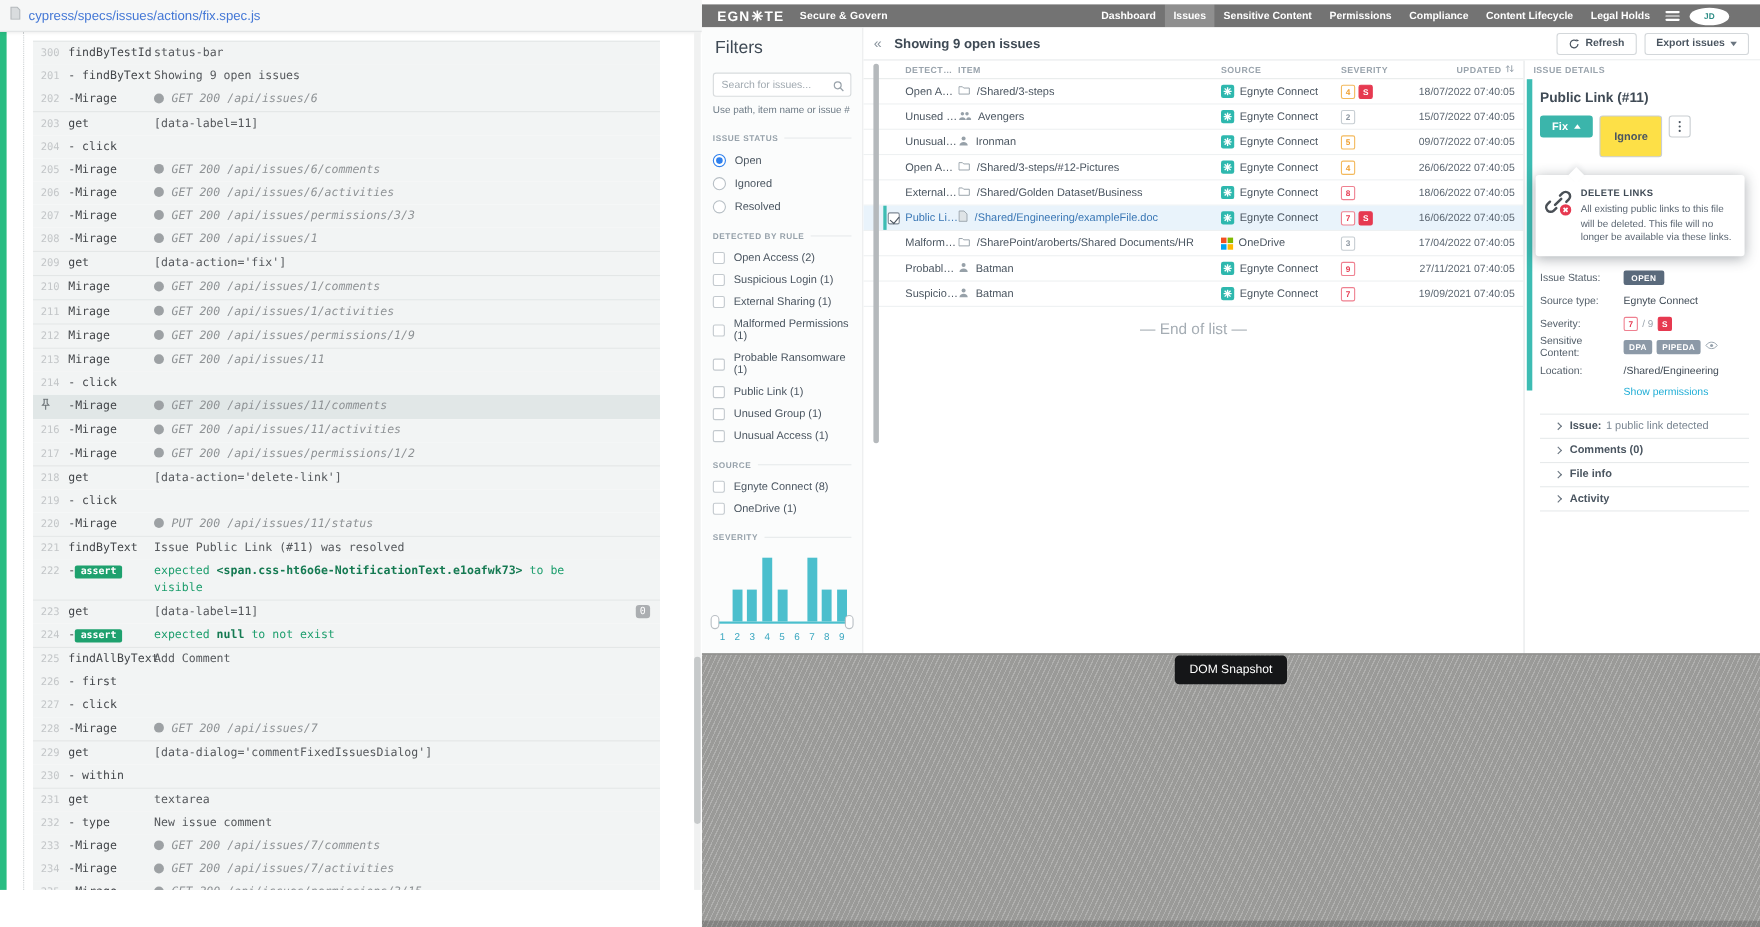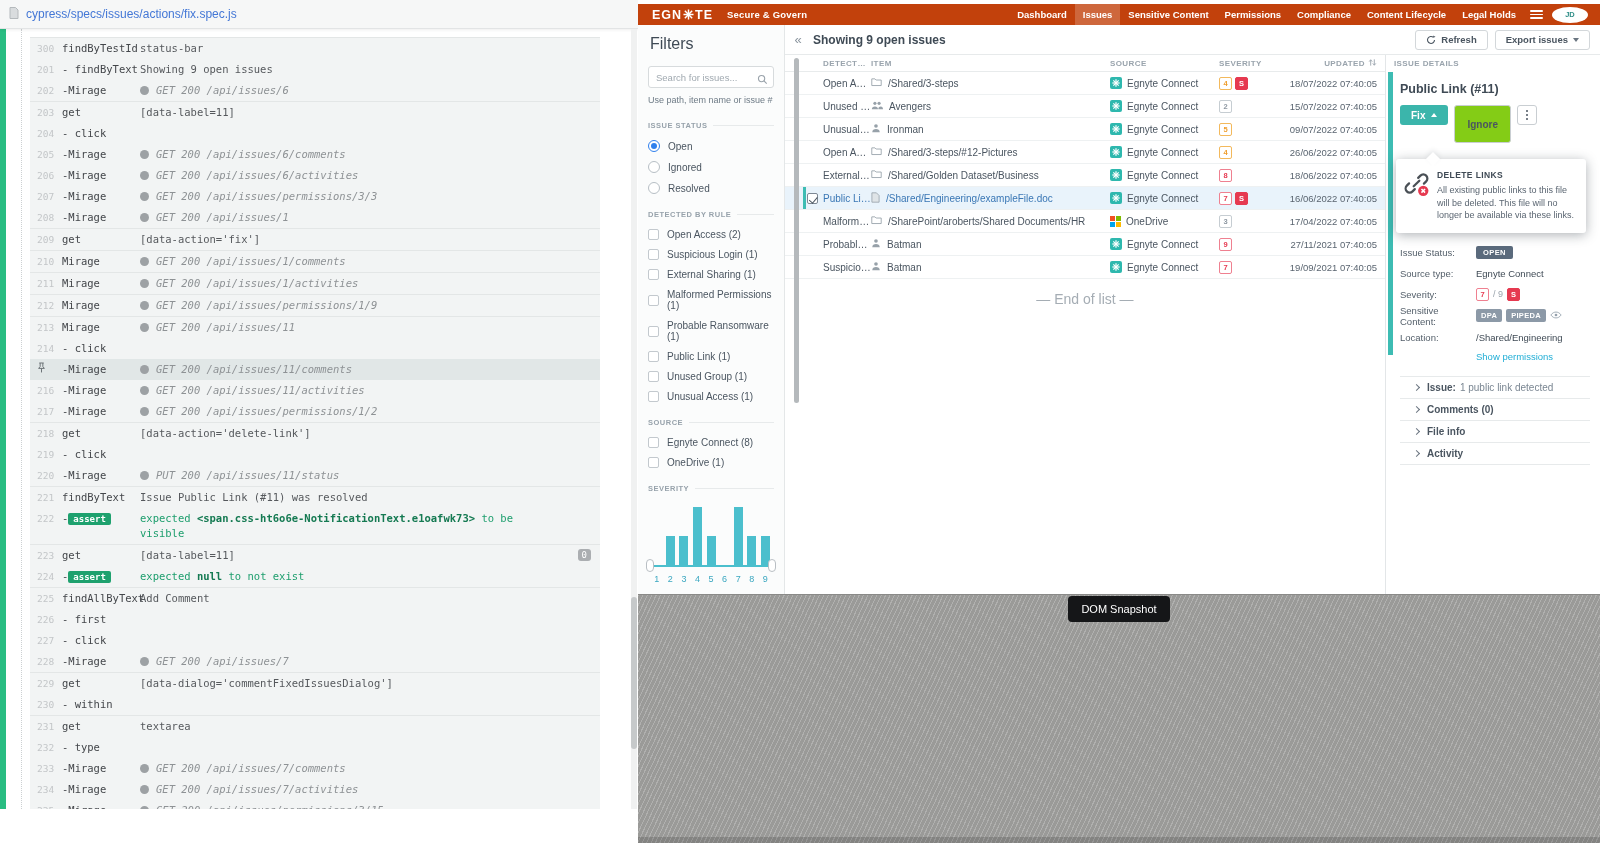--- a/index.html
+++ b/index.html
@@ -31,32 +31,32 @@
   .abadge{display:inline-block;background:#1ea16e;color:#fff;
           font:bold 9px "DejaVu Sans Mono",monospace;padding:1px 5px;border-radius:2px;}
   .gtx{color:#1d9e6d;} .gbx{color:#157a52;font-weight:bold;}
   .zbadge{position:absolute;right:9px;top:4px;background:#abaeb1;color:#fff;
           font:9px "DejaVu Sans Mono",monospace;padding:1px 4px;border-radius:3px;}
   .cy-scroll{position:absolute;right:1px;top:29px;bottom:0;width:6px;background:#f0f1f1;z-index:4;}
   .cy-thumb{position:absolute;left:0;width:6px;top:568px;height:152px;background:#c6c9ca;border-radius:3px;}
 
   
   .aut{position:relative;width:962px;height:843px;flex:none;background:#fff;overflow:hidden;}
-  .nav{position:absolute;top:4px;left:0;right:0;height:21px;background:#c2410c;display:flex;
+  .nav{position:absolute;top:4px;left:0;right:0;height:21px;background:#737373;display:flex;
        align-items:center;color:#fff;padding:0 8px;}
   .logo{display:flex;align-items:center;font-weight:bold;font-size:12.5px;letter-spacing:1px;margin-left:6px;}
   .logo svg{margin:0 1px;}
   .product{font-size:9.5px;font-weight:bold;margin-left:14px;letter-spacing:.2px;}
   .nav-items{margin-left:auto;display:flex;align-items:center;text-align:right;}
   .nav-item{font-size:9.5px;font-weight:bold;padding:0 8px;line-height:21px;height:21px;white-space:nowrap;}
   .nav-item.active{background:rgba(255,255,255,.2);}
   .burger{width:13px;height:9px;display:flex;flex-direction:column;justify-content:space-between;margin:0 9px 0 6px;}
   .burger i{height:1.6px;background:#fff;border-radius:1px;}
   .avatar{width:36px;height:16px;border-radius:50%;background:#fff;color:#2d8d86;
-          font-size:7.5px;font-weight:bold;display:flex;align-items:center;justify-content:center;margin-right:4px;}
+          font-size:7.5px;font-weight:bold;display:flex;align-items:center;justify-content:center;margin-right:20px;}
 
   .body{position:absolute;top:25px;left:0;width:962px;height:569px;display:flex;background:#fff;}
 
   
   .filters{width:147px;flex:none;background:#fbfcfc;border-right:1px solid #e4e7e8;
            padding:0 10px;overflow:hidden;}
   .f-title{font-size:16px;font-weight:normal;color:#3f4a55;padding:10px 2px 13px;}
   .f-search{position:relative;}
   .f-search input{width:100%;height:22px;border:1px solid #d7dbdd;border-radius:3px;
         font-size:9.5px;padding:0 20px 0 7px;color:#4a5560;background:#fff;outline:none;
@@ -134,21 +134,21 @@
   .d-head{height:17px;display:flex;align-items:center;padding-left:8px;font-size:8px;
           font-weight:bold;letter-spacing:.4px;color:#9aa4ad;}
   .d-accent{position:absolute;left:2px;top:17px;width:5px;height:283px;background:#3dbcb3;}
   .d-card{padding:10px 10px 0 14px;}
   .d-title{font-size:12.5px;font-weight:bold;color:#3f4a55;margin-bottom:9px;}
   .d-btns{display:flex;gap:6px;margin-bottom:16px;}
   .fixbtn{height:20px;padding:0 11px;background:#3bb5ab;color:#fff;font-weight:bold;font-size:10px;
           border-radius:3px;display:flex;align-items:center;gap:6px;}
   .caret-u{width:0;height:0;border-left:3.5px solid transparent;border-right:3.5px solid transparent;
            border-bottom:4px solid #fff;}
-  .ignbtn{height:20px;padding:18px 12px;border:1px solid #c9ced2;background:#84cc16;color:#4a5560;
+  .ignbtn{height:20px;padding:18px 12px;border:1px solid #c9ced2;background:#fde047;color:#4a5560;
           font-weight:bold;font-size:10px;border-radius:3px;display:flex;align-items:center;}
   .kebab{width:20px;height:20px;border:1px solid #c9ced2;border-radius:3px;background:#fff;
          display:flex;flex-direction:column;align-items:center;justify-content:center;gap:2px;}
   .kebab i{width:2px;height:2px;border-radius:50%;background:#4a5560;}
   .popover{position:relative;background:#fff;border-radius:3px;box-shadow:0 2px 12px rgba(40,50,60,.38);
            padding:11px 9px 11px 7px;margin:11px 4px 9px -4px;display:flex;gap:7px;z-index:2;}
   .popover::before{content:"";position:absolute;top:-5px;left:32px;width:10px;height:10px;
            background:#fff;transform:rotate(45deg);box-shadow:-2px -2px 5px rgba(40,50,60,.08);}
   .po-title{font-size:8.5px;font-weight:bold;letter-spacing:.4px;color:#3f4a55;margin-bottom:4px;}
   .po-body{font-size:9px;color:#5b6672;line-height:1.4;}
@@ -351,20 +351,21 @@
           <span class="cmsg"></span>
         </div>
         <div class="crow group">
           <span class="lnum">231</span>
           <span class="cname">get</span>
           <span class="cmsg">textarea</span>
         </div>
         <div class="crow">
           <span class="lnum">232</span>
           <span class="cname">- type</span>
+          <span class="cmsg">New issue comment</span>
         </div>
         <div class="crow">
           <span class="lnum">233</span>
           <span class="cname">-Mirage</span>
           <span class="cmsg"><span class="mdot"></span><span class="mtxt">GET 200 /api/issues/7/comments</span></span>
         </div>
         <div class="crow">
           <span class="lnum">234</span>
           <span class="cname">-Mirage</span>
           <span class="cmsg"><span class="mdot"></span><span class="mtxt">GET 200 /api/issues/7/activities</span></span>

